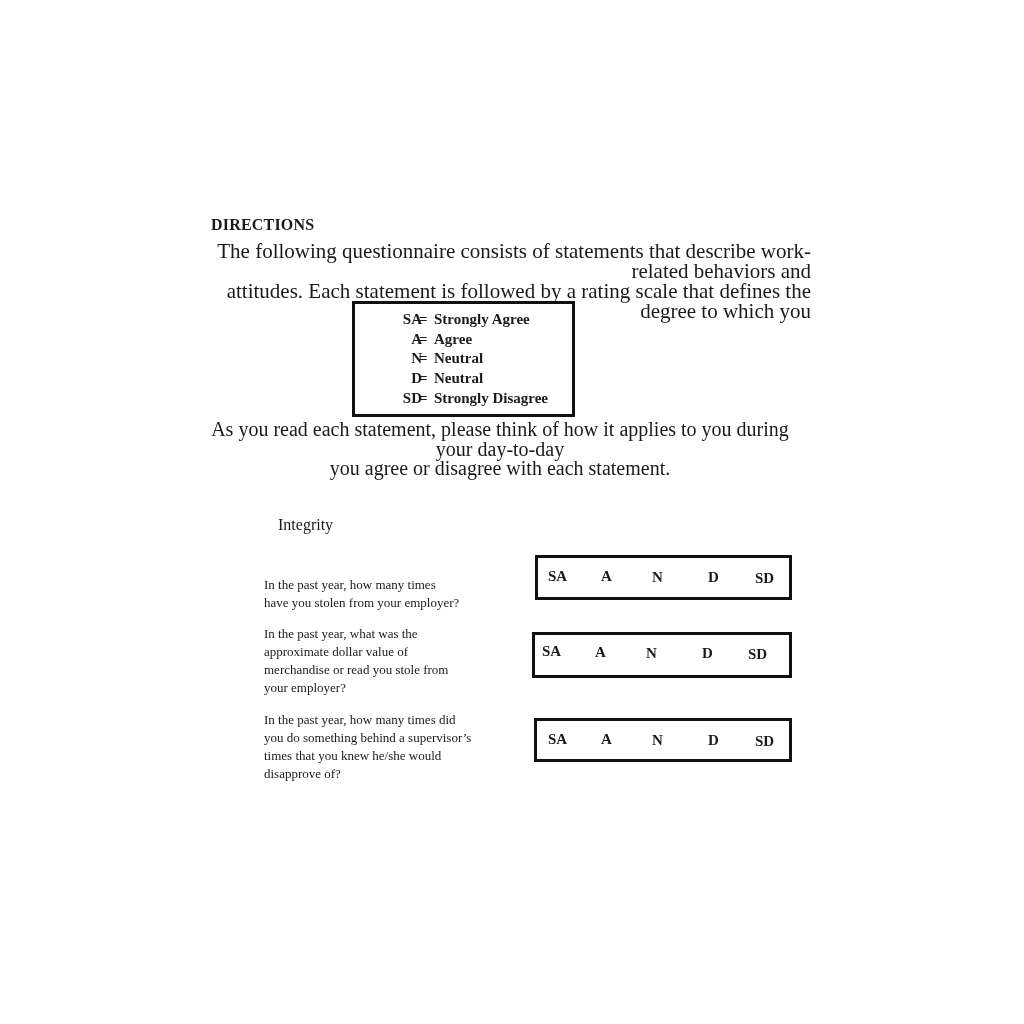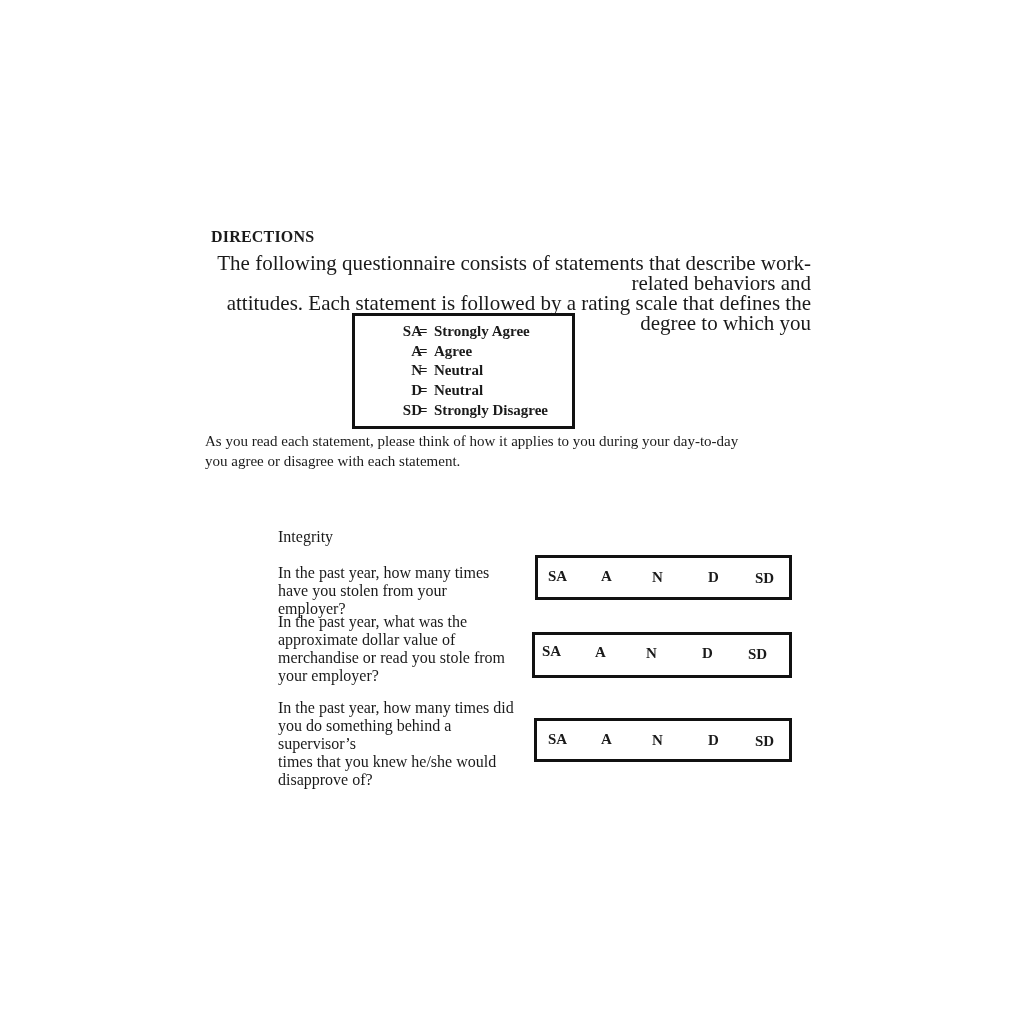--- a/index.html
+++ b/index.html
@@ -1,28 +1,28 @@
 <!DOCTYPE html>
 <html><head>
   <meta charset="utf-8">
   <style>
     html, body { margin: 0; padding: 0; background: #ffffff; }
     body { width: 1024px; height: 1024px; position: relative; overflow: hidden;
            font-family: "Liberation Serif", "DejaVu Serif", serif; color: #1a1a1a; }
-    .abs { position: absolute; margin-top: 12px; }
+    .abs { position: absolute; }
     .heading { left: 211px; top: 216px; font-size: 16px; font-weight: bold; letter-spacing: 0.2px; }
     .para1 { left: 211px; top: 241px; width: 600px; font-size: 21px; line-height: 20px; text-align: right; }
     .legend-box { left: 352px; top: 301px; width: 217px; height: 110px; border: 3px solid #111; box-sizing: content-box; }
     .legend-row { position: absolute; font-size: 15px; font-weight: bold; line-height: 19px; white-space: nowrap; }
     .legend-row .abbr { position: absolute; right: 150px; text-align: right; }
     .legend-row .eq { position: absolute; left: 64px; }
     .legend-row .def { position: absolute; left: 79px; }
-    .para2 { left: 205px; top: 420px; width: 590px; font-size: 15px; line-height: 19.5px; }
+    .para2 { left: 205px; top: 420px; width: 590px; font-size: 20px; line-height: 19.5px; text-align: center; }
     .section-title { left: 278px; top: 516px; font-size: 16px; font-weight: normal; }
-    .question { position: absolute; left: 278px; width: 240px; font-size: 16px; line-height: 18px; }
+    .question { position: absolute; left: 264px; width: 240px; font-size: 13px; line-height: 18px; margin-top: 12px; }
     .scale-box { position: absolute; border: 3px solid #111; height: 39px; box-sizing: border-box; }
     .scale-opt { position: absolute; font-size: 15px; font-weight: bold; top: 9px; cursor: pointer; }
   </style>
 </head>
 <body>
 
 <div class="abs heading">DIRECTIONS</div>
 
 <div class="abs para1">
   <div>The following questionnaire consists of statements that describe work-related behaviors and</div>

